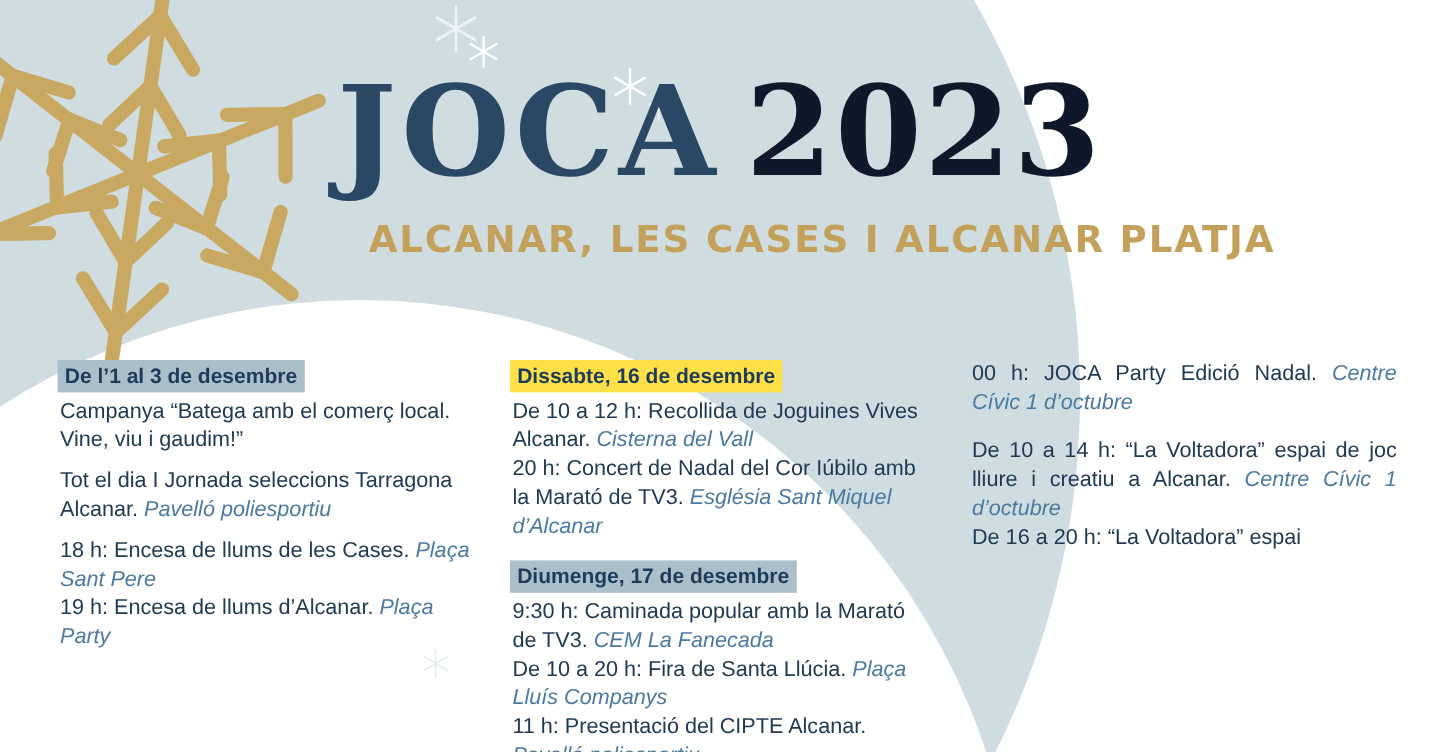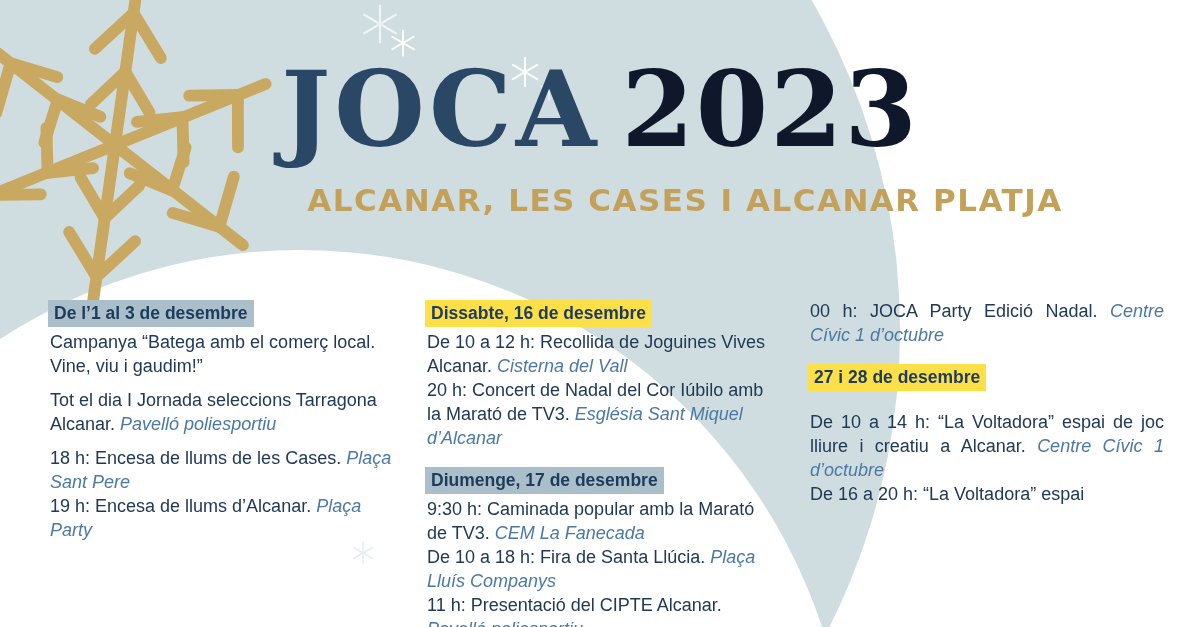--- a/index.html
+++ b/index.html
@@ -277,39 +277,38 @@
           <span class="loc">Església Sant Miquel d’Alcanar</span>
         </div>
       </div>
       <div class="entry" style="margin-top:16px;">
         <div class="entry-head head-blue">Diumenge, 17 de desembre</div>
         <div class="entry-body">
           <span>9:30 h: Caminada popular amb la Marató de TV3.</span>
           <span class="loc">CEM La Fanecada</span>
         </div>
         <div class="entry-body">
-          <span>De 10 a 18 h: Fira de Santa Llúcia.</span>
+          <span>De 10 a 20 h: Fira de Santa Llúcia.</span>
           <span class="loc">Plaça Lluís Companys</span>
         </div>
         <div class="entry-body">
           <span>11 h: Presentació del CIPTE Alcanar.</span>
           <span class="loc">Pavelló poliesportiu</span>
         </div>
       </div>
     </div>
 
     <div class="col col-3">
       <div class="entry">
         <div class="entry-body">
           <span>00 h: JOCA Party Edició Nadal.</span>
           <span class="loc">Centre Cívic 1 d’octubre</span>
         </div>
       </div>
       <div class="entry" style="margin-top:16px;">
-        <div class="entry-head head-gold">27 i 28 de desembre</div>
       </div>
       <div class="entry clip-bottom" style="margin-top:16px;">
         <div class="entry-body">
           <span>De 10 a 14 h: “La Voltadora” espai de joc lliure i creatiu a Alcanar.</span>
           <span class="loc">Centre Cívic 1 d’octubre</span>
         </div>
         <div class="entry-body">
           <span>De 16 a 20 h: “La Voltadora” espai</span>
         </div>
       </div>

